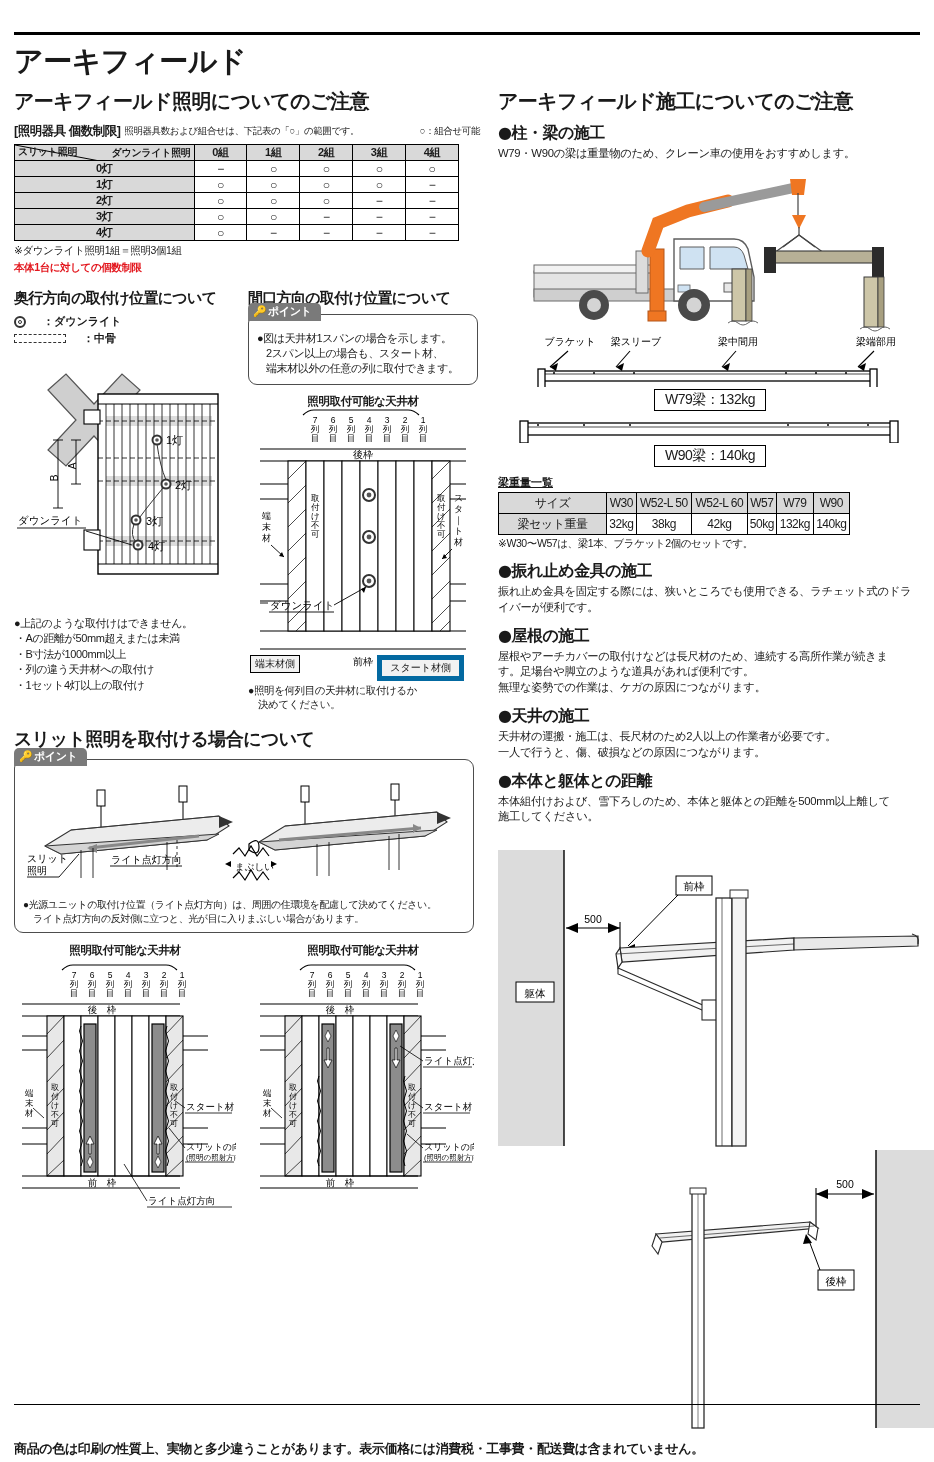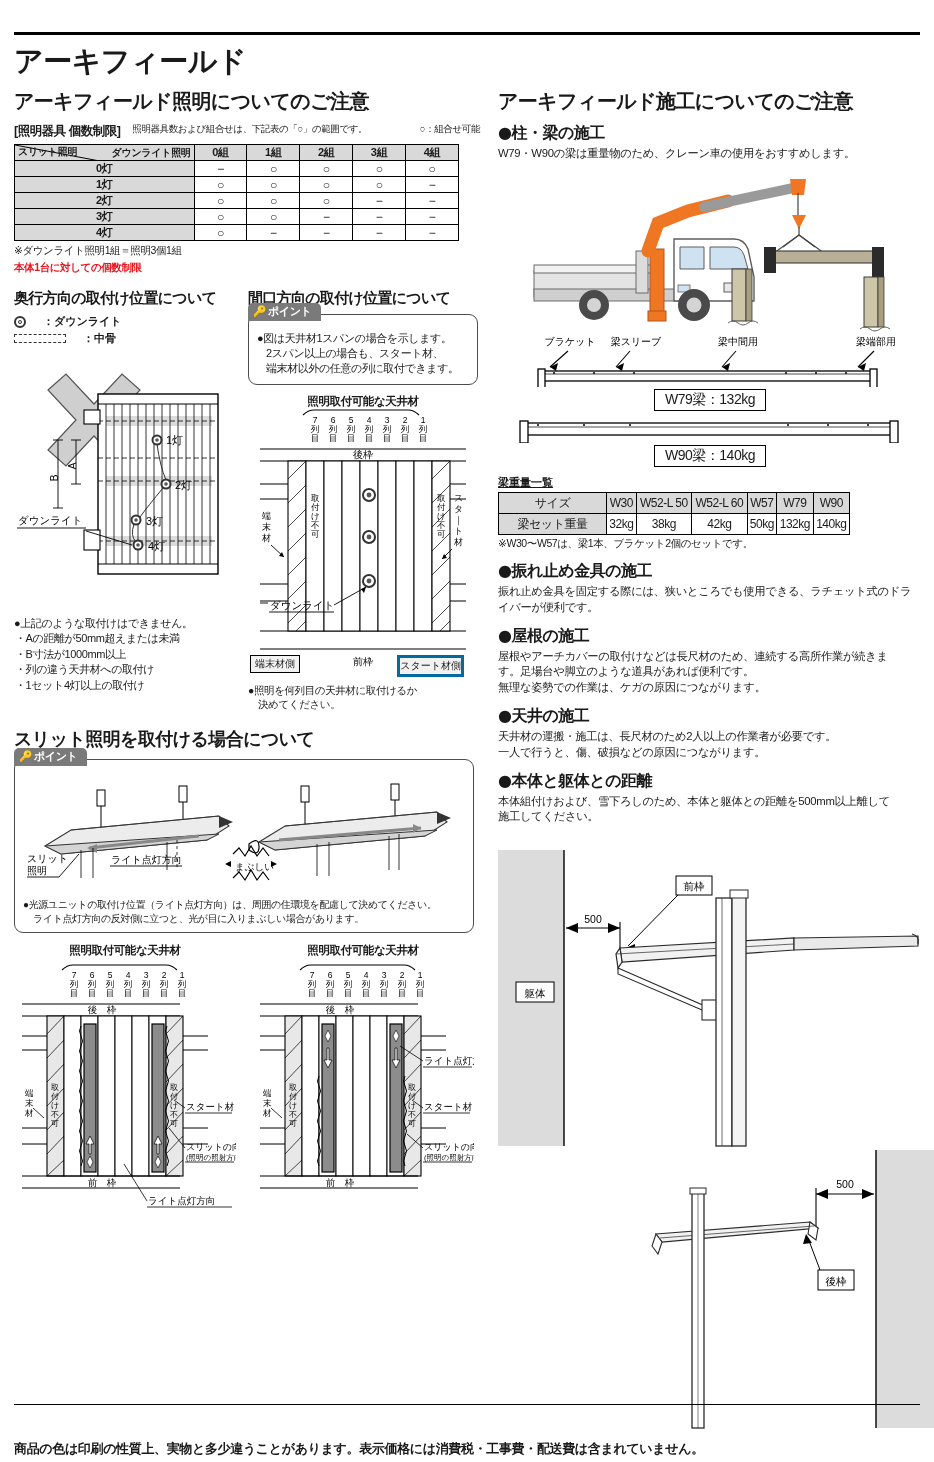--- a/index.html
+++ b/index.html
@@ -29,21 +29,21 @@
   h2.sect {
     font-size:20px; font-weight:bold; margin:0 0 8px 0; letter-spacing:-0.6px;
     font-family:"DejaVu Sans","Liberation Sans",sans-serif;
   }
   h3.sub {
     font-size:16px; font-weight:bold; margin:0 0 2px 0; letter-spacing:-0.5px;
     font-family:"DejaVu Sans","Liberation Sans",sans-serif;
   }
   p.body { font-size:11.3px; line-height:1.36; margin:0 0 11px 0; letter-spacing:-0.3px; }
 
-  .limit-line { display:flex; align-items:flex-start; gap:12px; margin:2px 0 4px 0; }
+  .limit-line { display:flex; align-items:center; gap:4px; margin:2px 0 4px 0; }
   .limit-label { font-size:12.5px; font-weight:bold; letter-spacing:-0.5px; }
   .limit-note { font-size:9.5px; letter-spacing:-0.4px; }
   .limit-legend { font-size:9.5px; margin-left:auto; letter-spacing:-0.4px; }
 
   table.mat { border-collapse:collapse; width:445px; }
   table.mat th, table.mat td {
     border:1px solid #000; text-align:center; font-size:11px;
     height:16px; padding:0; font-weight:bold; letter-spacing:-0.3px;
   }
   table.mat th { background:#d9d9d9; }
@@ -419,21 +419,21 @@
           <text x="22" y="200" font-size="10.5" fill="#000">ダウンライト</text>
           <line x1="21" y1="203" x2="86" y2="203" stroke="#000" stroke-width="0.9"></line>
           <line x1="12" y1="194" x2="20" y2="194" stroke="#000" stroke-width="0.9"></line>
 
           <line x1="12" y1="240" x2="218" y2="240" stroke="#000" stroke-width="1.1"></line>
           <text x="115" y="256" font-size="10" text-anchor="middle" fill="#000">前枠</text>
         </svg>
 
         <div style="position:relative; height:22px; margin-top:-22px;">
           <span style="position:absolute;left:2px;top:0;border:1px solid #000;padding:1px 4px;font-size:10px;background:#f2f2f2;">端末材側</span>
-          <span style="position:absolute;right:14px;top:0;border:3px solid #0369a1;padding:1px 0;font-size:10px;background:#f2f2f2;">スタート材側</span>
+          <span style="position:absolute;right:14px;top:0;border:5px solid #0369a1;padding:1px 8px;font-size:10px;background:#f2f2f2;">スタート材側</span>
         </div>
 
         <div style="font-size:10.5px;line-height:1.35;margin-top:6px;letter-spacing:-0.4px;">
           <div>●照明を何列目の天井材に取付けるか</div>
           <div style="padding-left:10px;">決めてください。</div>
         </div>
       </div>
     </div>
 
     <div style="margin-top:16px;">

